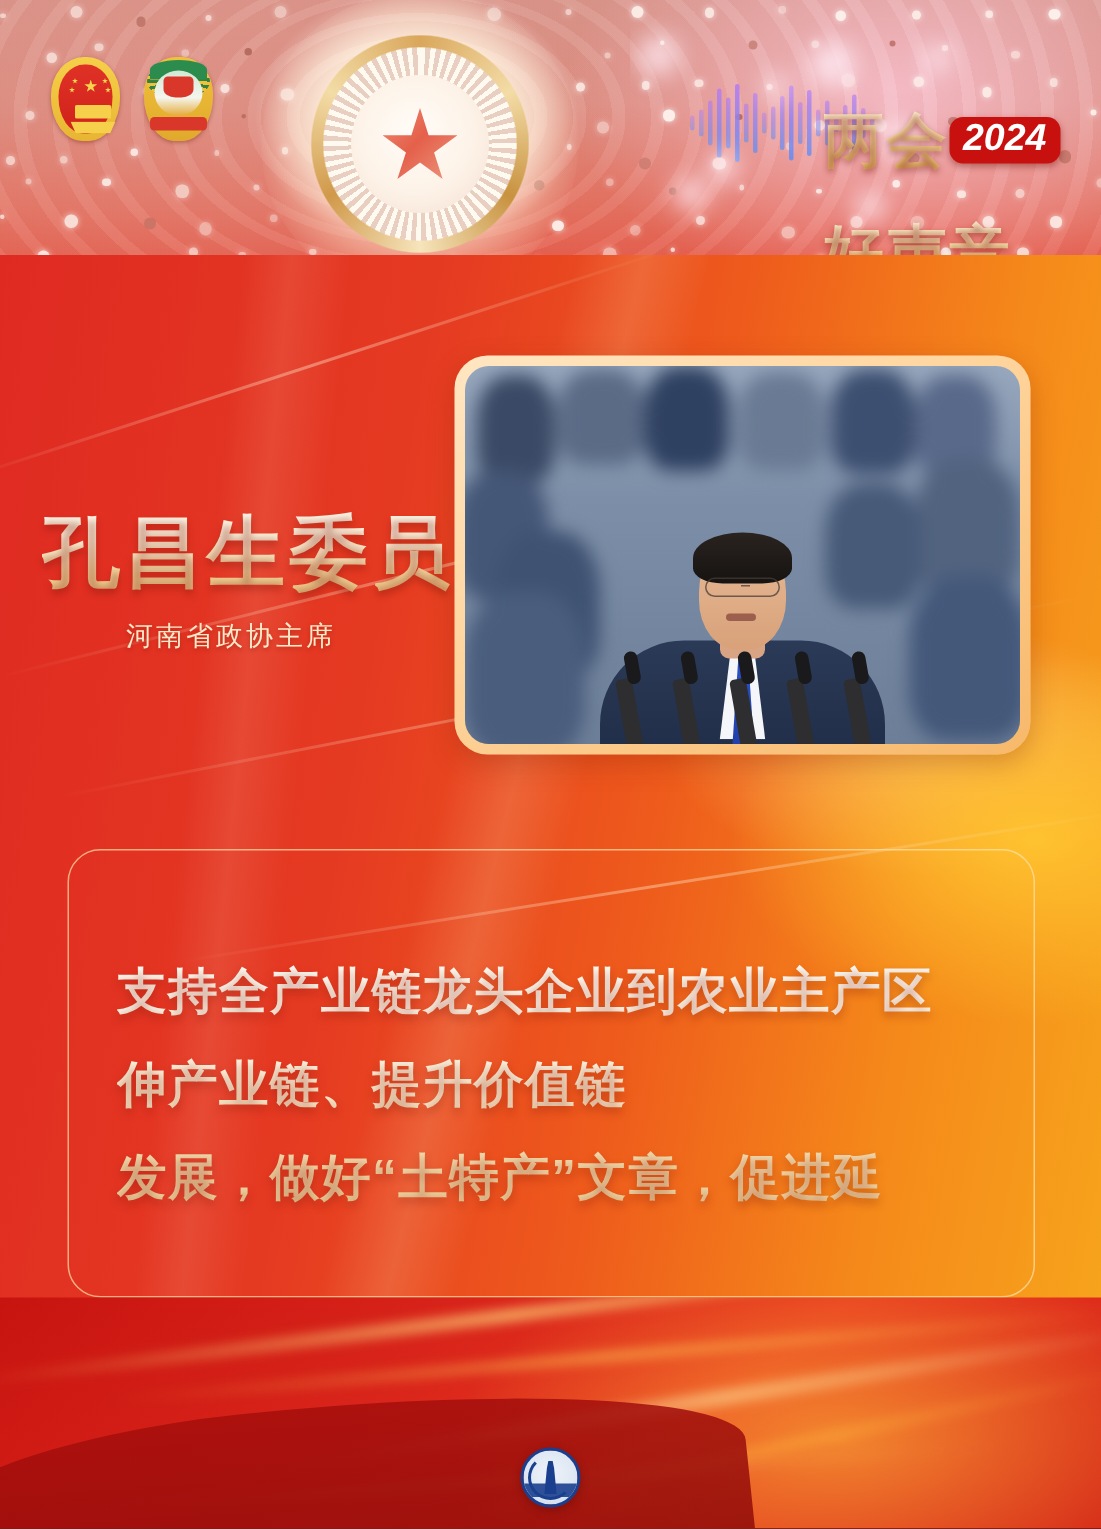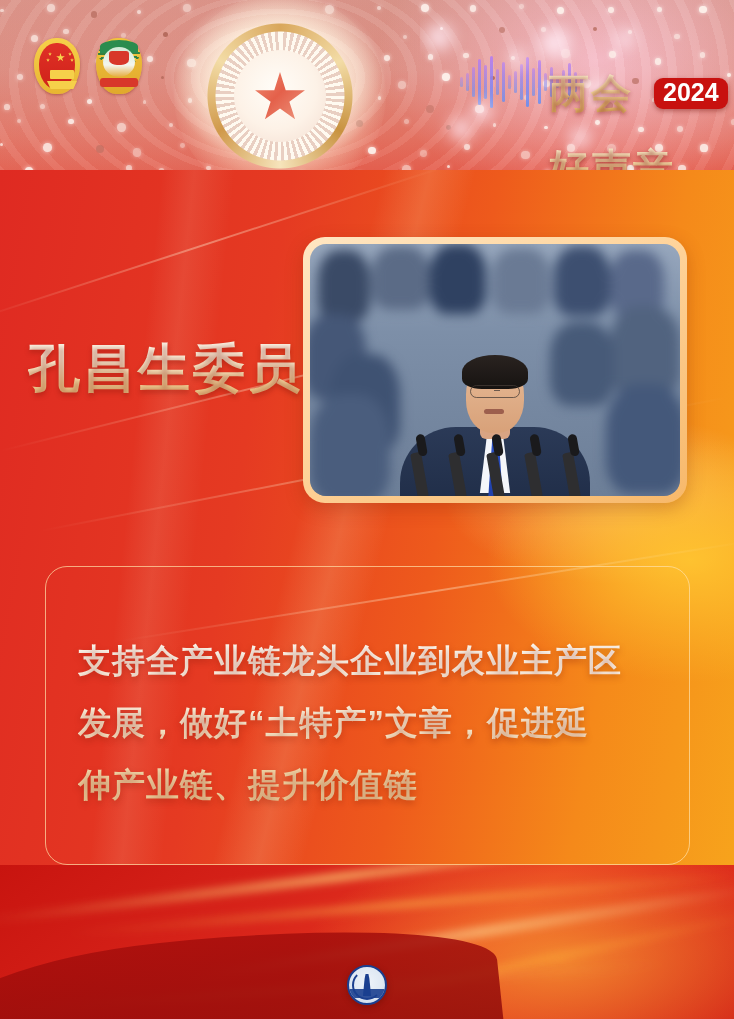--- a/index.html
+++ b/index.html
@@ -419,39 +419,40 @@
     <div class="cppcc-red"></div>
     <div class="cppcc-ribbon"></div>
   </div>
 
   <div style="position:absolute;left:549px;top:66px;">
     <div style="display:flex;align-items:center;">
       <span style="font-size:40px;font-weight:bold;letter-spacing:2px;
                    background:linear-gradient(180deg,#fff7e2 0%,#f7dea3 45%,#e0b256 100%);
                    -webkit-background-clip:text;background-clip:text;color:transparent;
                    text-shadow:0 2px 4px rgba(120,20,10,.45);">两会</span>
-      <span style="margin-left:21px;background:#c8110f;color:#fff;font-size:25px;font-weight:bold;
+      <span style="margin-left:0;background:#c8110f;color:#fff;font-size:25px;font-weight:bold;
                    padding:2px 9px 4px;border-radius:9px;line-height:1;
-                   box-shadow:0 2px 5px rgba(110,10,5,.45);">2024</span>
+                   box-shadow:0 2px 5px rgba(110,10,5,.45);font-style:italic;">2024</span>
     </div>
     <div style="margin-top:20px;font-size:40px;font-weight:bold;letter-spacing:2px;
                 background:linear-gradient(180deg,#fff7e2 0%,#f7dea3 45%,#e0b256 100%);
                 -webkit-background-clip:text;background-clip:text;color:transparent;
                 text-shadow:0 2px 4px rgba(120,20,10,.45);">好声音</div>
   </div>
 
   <div class="body-bg" id="bodybg">
       <div class="ray" style="left: 0px; top: 280px; width: 620px; transform: rotate(-14deg); opacity: 0.55;"></div>
       <div class="ray" style="left: 40px; top: 360px; width: 700px; transform: rotate(-11deg); opacity: 0.55;"></div>
       <div class="ray" style="left: -30px; top: 150px; width: 500px; transform: rotate(-18deg); opacity: 0.55;"></div>
       <div class="ray" style="left: 120px; top: 470px; width: 640px; transform: rotate(-9deg); opacity: 0.55;"></div>
     </div>
 
   <div class="name-shadow">孔昌生委员</div>
   <div class="name">孔昌生委员</div>
+  <div class="role">河南省政协主席</div>
 
   <div class="photo-frame">
     <div class="photo">
       <div class="p-crowd" id="crowd">
           <i style="left: 8px; top: 6px; width: 52px; height: 72px; background: rgb(58, 74, 102);"></i>
           <i style="left: 62px; top: 2px; width: 58px; height: 64px; background: rgb(91, 107, 134);"></i>
           <i style="left: 120px; top: 0px; width: 56px; height: 70px; background: rgb(47, 65, 97);"></i>
           <i style="left: 182px; top: 4px; width: 58px; height: 66px; background: rgb(106, 122, 148);"></i>
           <i style="left: 244px; top: 2px; width: 56px; height: 70px; background: rgb(61, 79, 112);"></i>
           <i style="left: 300px; top: 6px; width: 54px; height: 68px; background: rgb(89, 105, 138);"></i>
@@ -493,22 +494,22 @@
             <i></i>
             <u></u>
           </div>
         </div>
     </div>
   </div>
 
   <div class="quote-box"></div>
   <div class="quote">
     <div>支持全产业链龙头企业到农业主产区</div>
+    <div>伸产业链、提升价值链</div>
     <div>发展，做好“土特产”文章，促进延</div>
-    <div>伸产业链、提升价值链</div>
   </div>
 
   <div class="bottom">
     <div class="bot-glow"></div>
     <div id="streaks">
         <div class="streak" style="left: -40px; top: 8px; width: 760px; height: 8px; background: linear-gradient(90deg, rgba(255, 255, 255, 0), rgba(255, 216, 120, 0.75), rgba(255, 255, 255, 0)); transform: rotate(-7deg);"></div>
         <div class="streak" style="left: 60px; top: 36px; width: 700px; height: 6px; background: linear-gradient(90deg, rgba(255, 255, 255, 0), rgba(255, 196, 80, 0.65), rgba(255, 255, 255, 0)); transform: rotate(-5deg);"></div>
         <div class="streak" style="left: 180px; top: 62px; width: 600px; height: 10px; background: linear-gradient(90deg, rgba(255, 255, 255, 0), rgba(255, 230, 160, 0.55), rgba(255, 255, 255, 0)); transform: rotate(-9deg);"></div>
         <div class="streak" style="left: 260px; top: 96px; width: 520px; height: 7px; background: linear-gradient(90deg, rgba(255, 255, 255, 0), rgba(255, 180, 60, 0.5), rgba(255, 255, 255, 0)); transform: rotate(-12deg);"></div>
         <div class="streak" style="left: -20px; top: 120px; width: 700px; height: 5px; background: linear-gradient(90deg, rgba(255, 255, 255, 0), rgba(255, 210, 110, 0.35), rgba(255, 255, 255, 0)); transform: rotate(-4deg);"></div>

